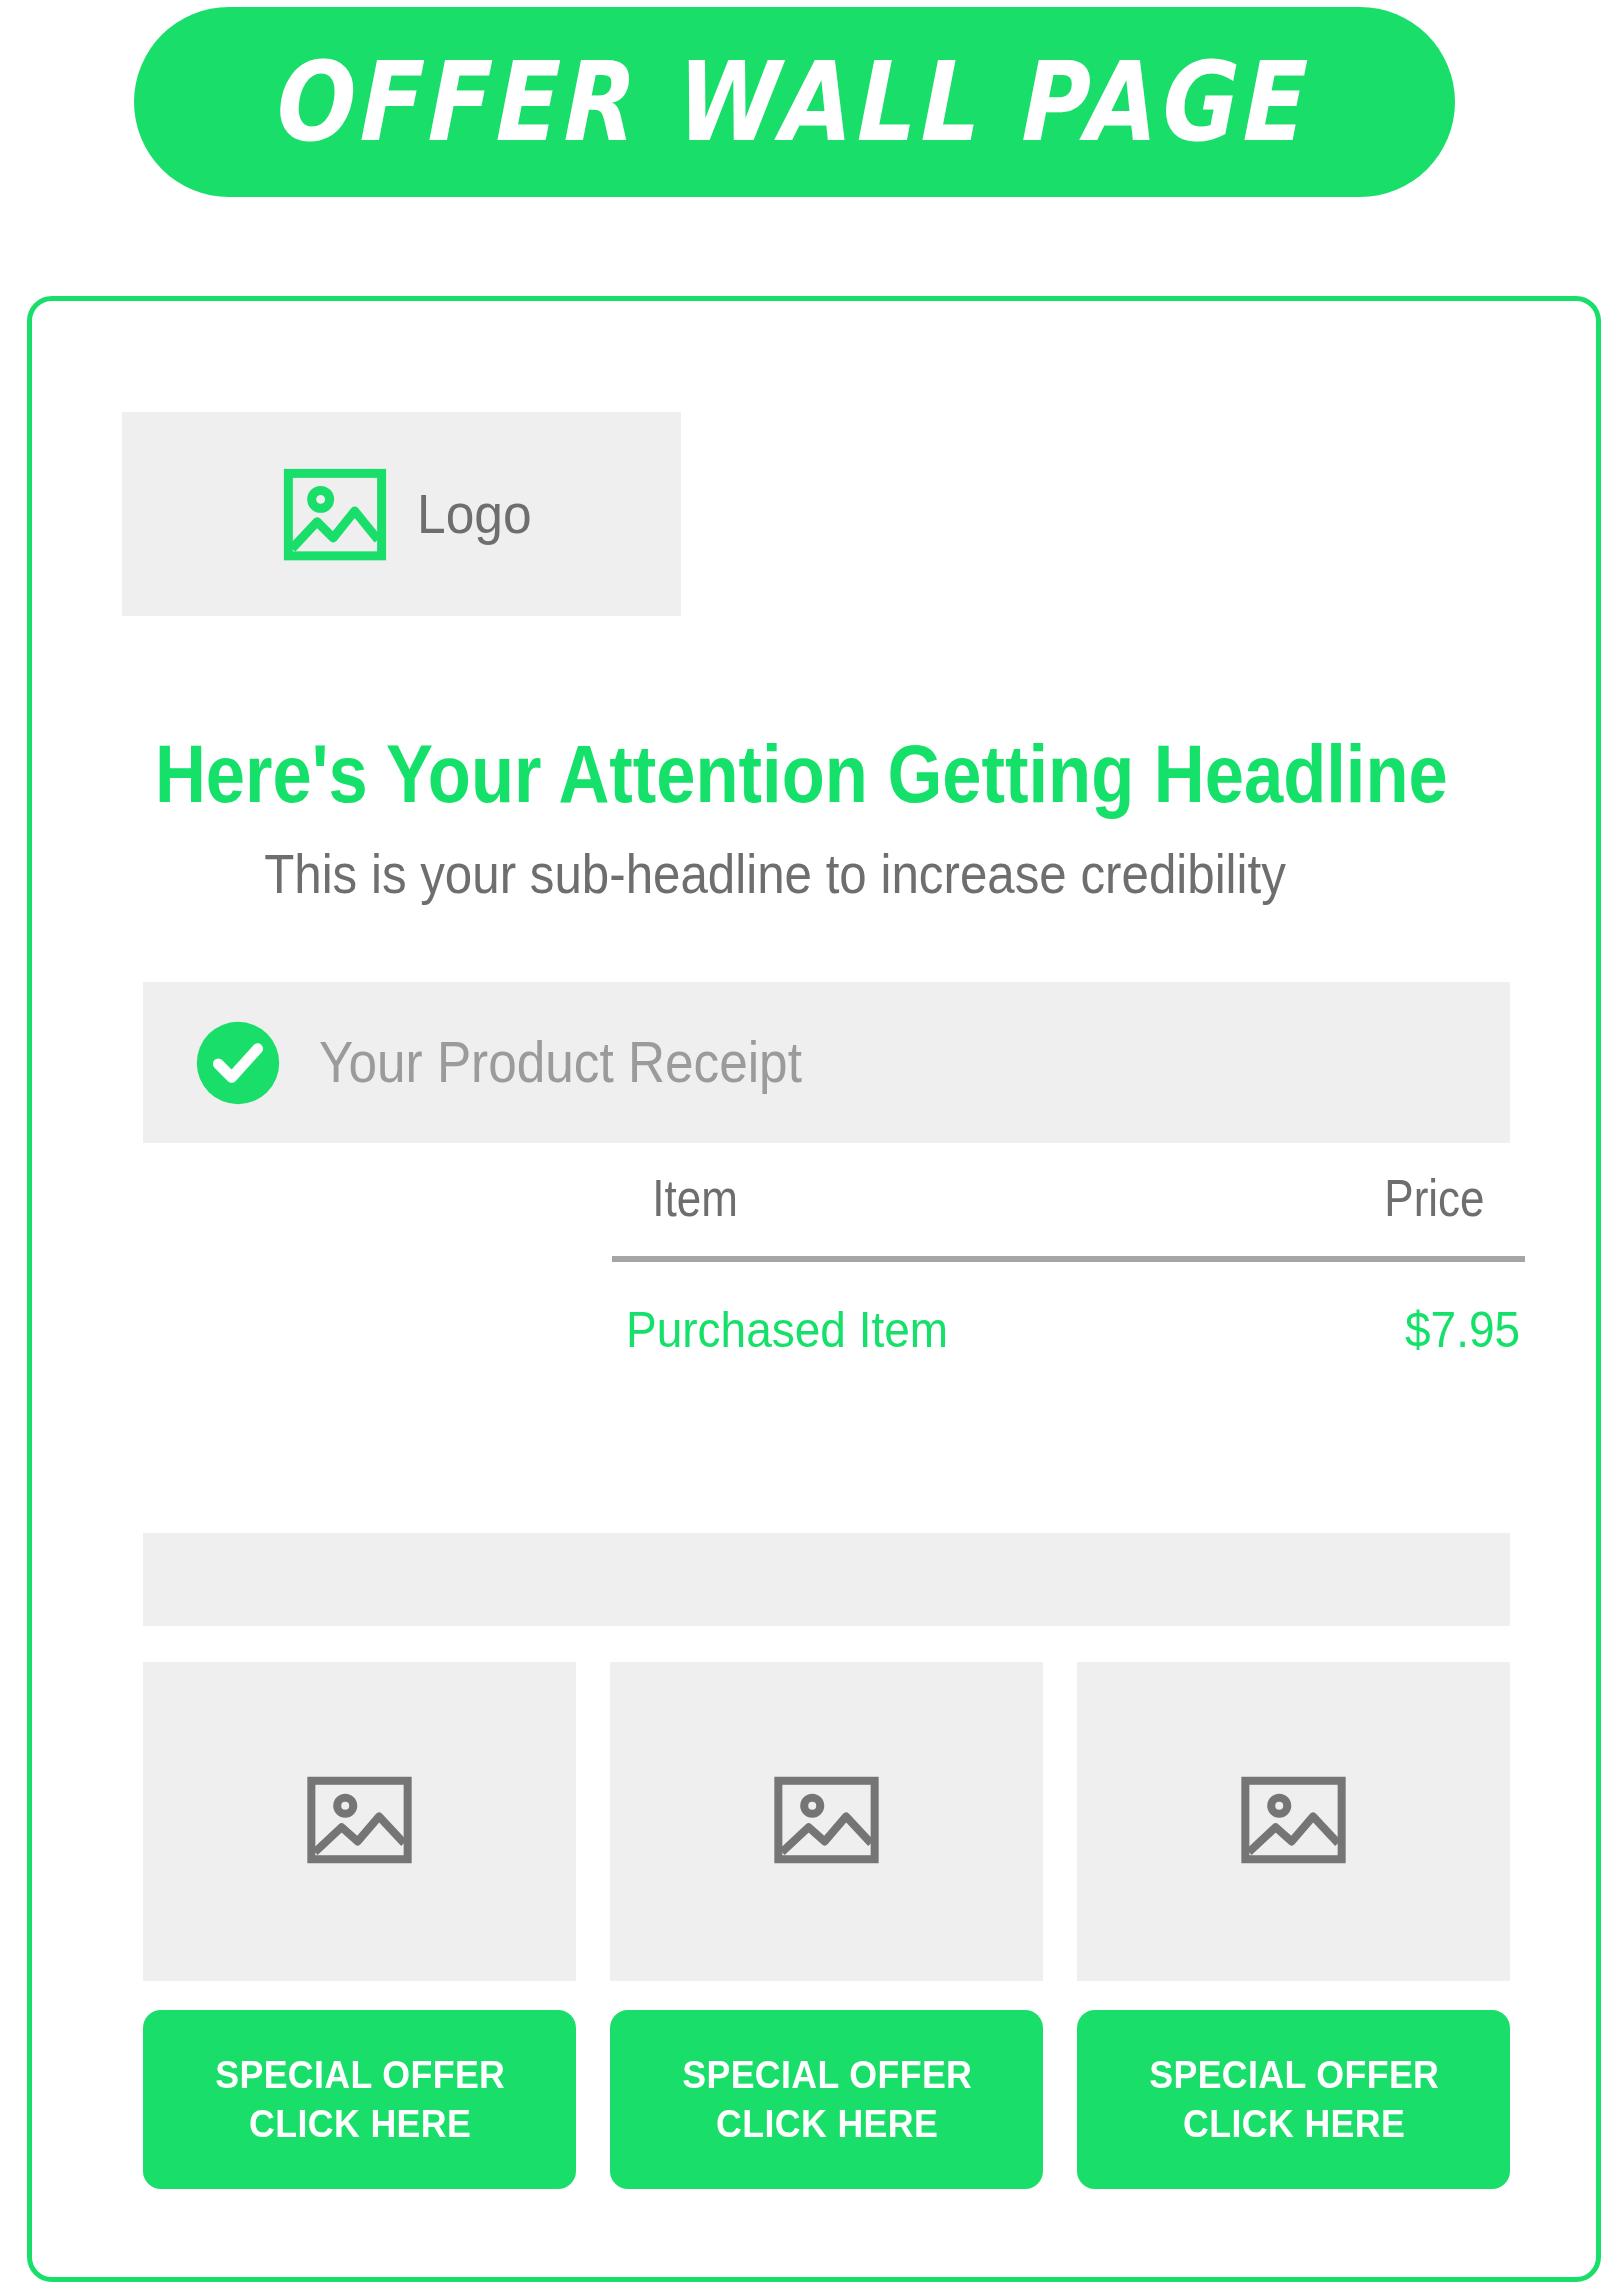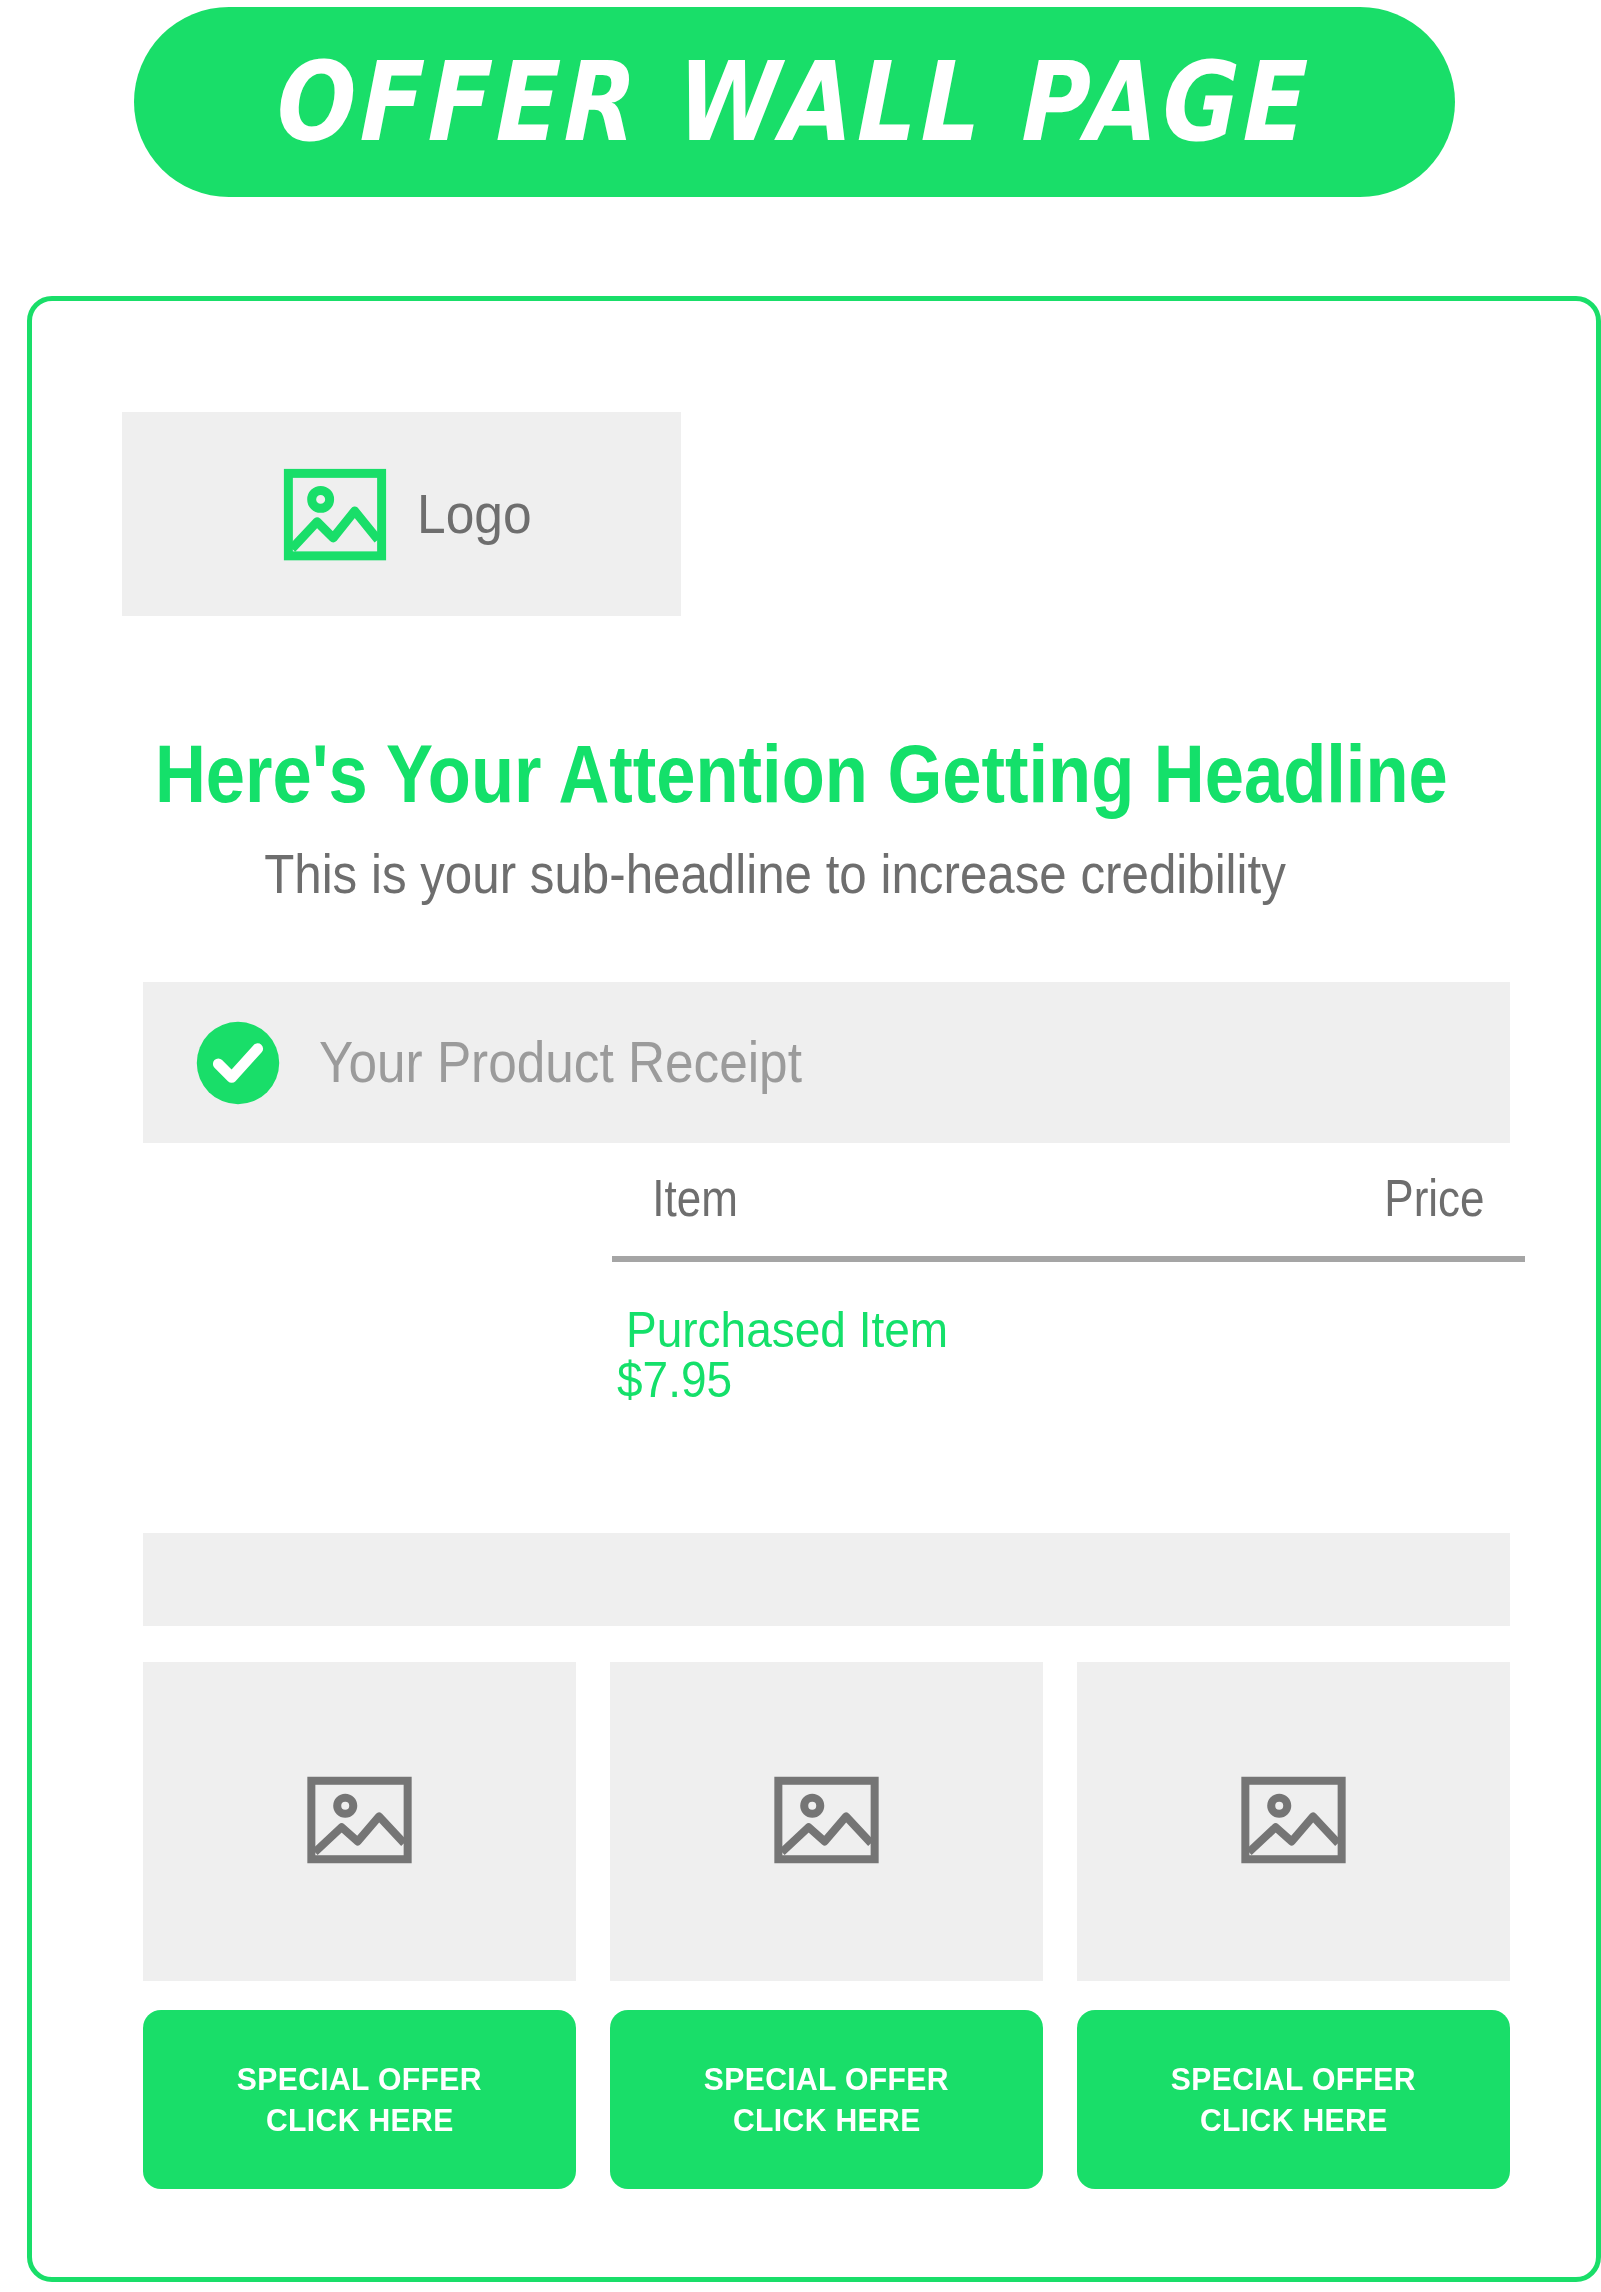--- a/index.html
+++ b/index.html
@@ -167,21 +167,20 @@
     height: 6.3px;
     background: #A5A5A5;
     width: 100%;
   }
   .rt-body {
     margin-top: 43px;
     color: #14E06A;
     font-size: 50px;
     font-weight: normal;
     line-height: 1;
-    flex-direction: column;
   }
   .rt-c1, .rt-c2 { display: inline-block; transform: scaleX(0.92); }
   .rt-body .rt-c1 { transform-origin: left baseline; }
   .rt-body .rt-c2 { transform-origin: right baseline; }
 
   
   .gray-strip {
     position: absolute;
     left: 111px;
     top: 1232px;
@@ -214,21 +213,21 @@
   }
   .offer-thumb svg { width: 107px; height: 90px; }
   .offer-btn {
     margin-top: 29px;
     width: 433px;
     height: 179px;
     background: #19DE69;
     border: none;
     border-radius: 18px;
     color: #ffffff;
-    font-size: 32px;
+    font-size: 38px;
     font-weight: bold;
     line-height: 1.28;
     text-align: center;
     letter-spacing: 0.4px;
     display: flex;
     flex-direction: column;
     align-items: center;
     justify-content: center;
     cursor: pointer;
     font-family: "Liberation Sans", sans-serif;

